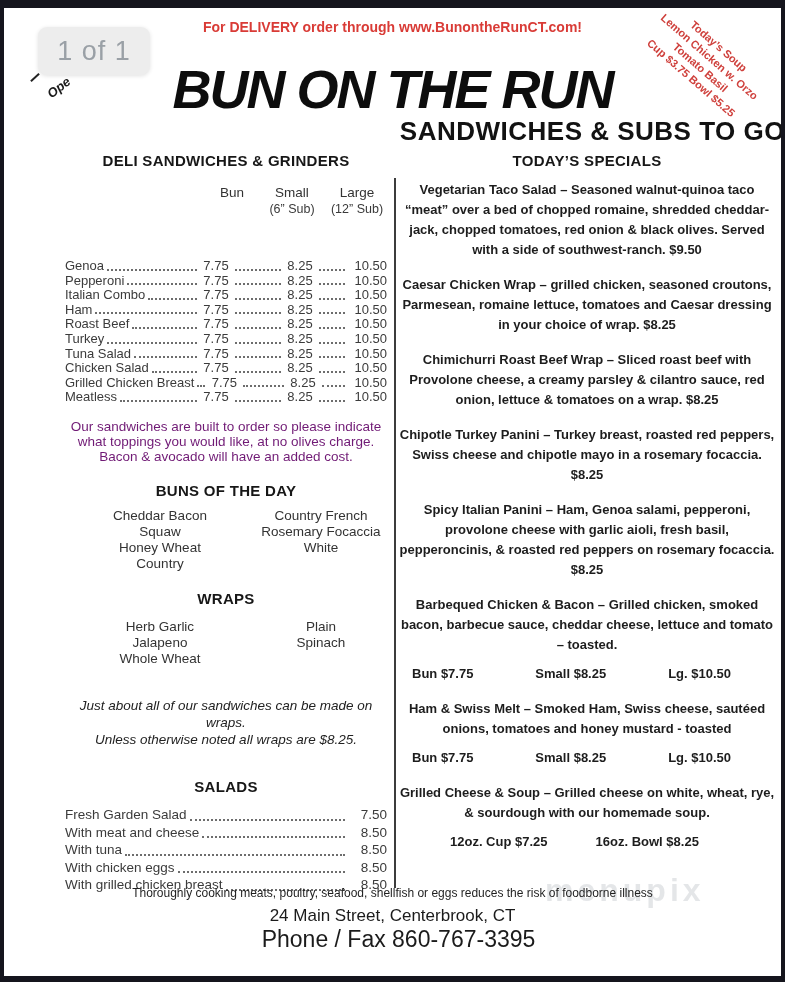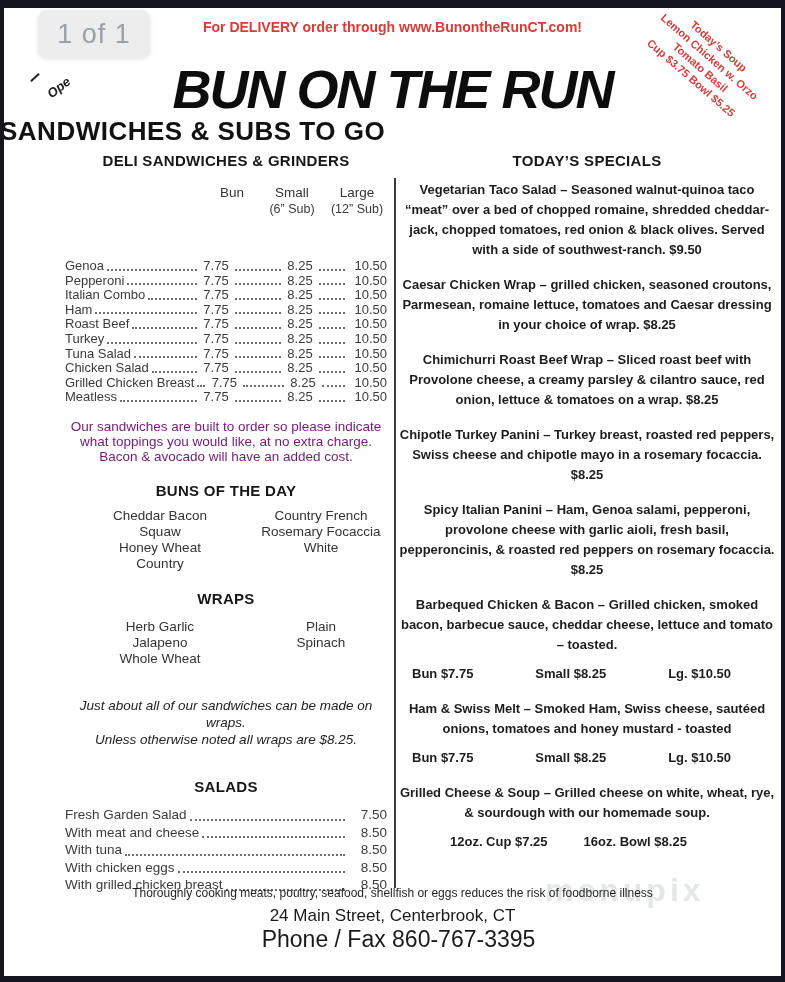--- a/index.html
+++ b/index.html
@@ -9,21 +9,21 @@
   }
   
   .frame{position:absolute;background:#15151d;z-index:5;}
   .frame-top{left:0;top:0;width:785px;height:8px;}
   .frame-bottom{left:0;top:976px;width:785px;height:6px;}
   .frame-left{left:0;top:0;width:4px;height:982px;}
   .frame-right{left:781px;top:0;width:4px;height:982px;}
 
   
   .page-badge{
-    position:absolute;left:38px;top:10px;width:112px;height:48px;z-index:4;
+    position:absolute;left:38px;top:27px;width:112px;height:48px;z-index:4;
     background:#ededed;border-radius:9px;box-shadow:0 1px 4px rgba(0,0,0,0.12);
     display:flex;align-items:center;justify-content:center;
     color:#9aa0a6;font-size:27px;font-weight:400;letter-spacing:1px;
   }
 
   
   .corner-frag{
     position:absolute;left:46px;top:80px;z-index:3;color:#1a1a1a;
     font-size:13px;font-weight:bold;font-style:italic;transform:rotate(-38deg);
   }
@@ -41,21 +41,21 @@
     transform:rotate(41deg);transform-origin:50% 50%;
     color:#cf403c;font-weight:bold;font-size:11px;line-height:14px;text-align:center;
   }
 
   .title{
     position:absolute;left:0;top:62px;width:785px;text-align:center;z-index:1;
     font-size:54px;font-weight:bold;font-style:italic;letter-spacing:-2px;color:#0d0d0d;
     line-height:54px;
   }
   .subtitle{
-    position:absolute;left:0;top:117px;width:785px;text-align:left;z-index:1;
+    position:absolute;left:0;top:117px;width:785px;text-align:right;z-index:1;
     font-size:26px;font-weight:bold;letter-spacing:0.5px;color:#121212;line-height:28px;
   }
 
   .divider{position:absolute;left:394px;top:178px;width:2px;height:710px;background:#3c3c3c;}
 
   
   .left-col{position:absolute;left:65px;top:150px;width:322px;}
   .right-col{position:absolute;left:398px;top:150px;width:378px;}
 
   .sec-h{font-size:15px;font-weight:bold;text-align:center;color:#171717;letter-spacing:0.3px;line-height:17px;}
@@ -89,21 +89,21 @@
 
   .wraps-note{margin-top:30px;font-style:italic;font-size:13.5px;line-height:17px;text-align:center;color:#222;}
 
   .h-salads{margin-top:30px;}
   .salad-list{margin-top:11px;}
   .menu-row.salad{line-height:17.6px;font-size:13.5px;}
 
   .specials-list{margin-top:11px;}
   .special{margin-bottom:15px;text-align:center;font-weight:bold;font-size:13px;line-height:20px;color:#1d1d1d;}
   .price-row{display:flex;justify-content:space-between;padding:0 45px 0 14px;margin-top:9px;}
-  .price-row.duo{justify-content:flex-start;padding-left:52px;gap:36px;}
+  .price-row.duo{justify-content:flex-start;padding-left:52px;gap:48px;}
   .price-row .ptag{white-space:nowrap;}
 
   .footer{position:absolute;left:0;top:886px;width:785px;text-align:center;z-index:1;}
   .footer-safety{font-size:12px;color:#1f1f1f;line-height:15px;}
   .footer-address{font-size:17px;color:#1b1b1b;margin-top:5px;line-height:20px;}
   .footer-phone{font-size:23px;color:#1b1b1b;margin-top:3px;line-height:20px;margin-left:12px;}
   .watermark{
     position:absolute;left:545px;top:872px;z-index:0;
     font-size:32px;letter-spacing:4px;color:#c5c9ce;opacity:0.45;font-weight:bold;
   }
@@ -241,21 +241,21 @@
         <span class="price">7.75</span>
         <span class="dots d2"></span>
         <span class="price">8.25</span>
         <span class="dots d3"></span>
         <span class="price lg">10.50</span>
       </div>
     </div>
 
   <div class="order-note">
       <div class="note-line">Our sandwiches are built to order so please indicate</div>
-      <div class="note-line">what toppings you would like, at no extra charge.</div>
+      <div class="note-line">what toppings you would like, at no olives charge.</div>
       <div class="note-line">Bacon &amp; avocado  will have an added cost.</div>
     </div>
 
   <div class="sec-h h-buns">BUNS OF THE DAY</div>
   <div class="two-col">
     <div class="col">
         <div class="col-item">Cheddar Bacon</div>
         <div class="col-item">Squaw</div>
         <div class="col-item">Honey Wheat</div>
         <div class="col-item">Country</div>

